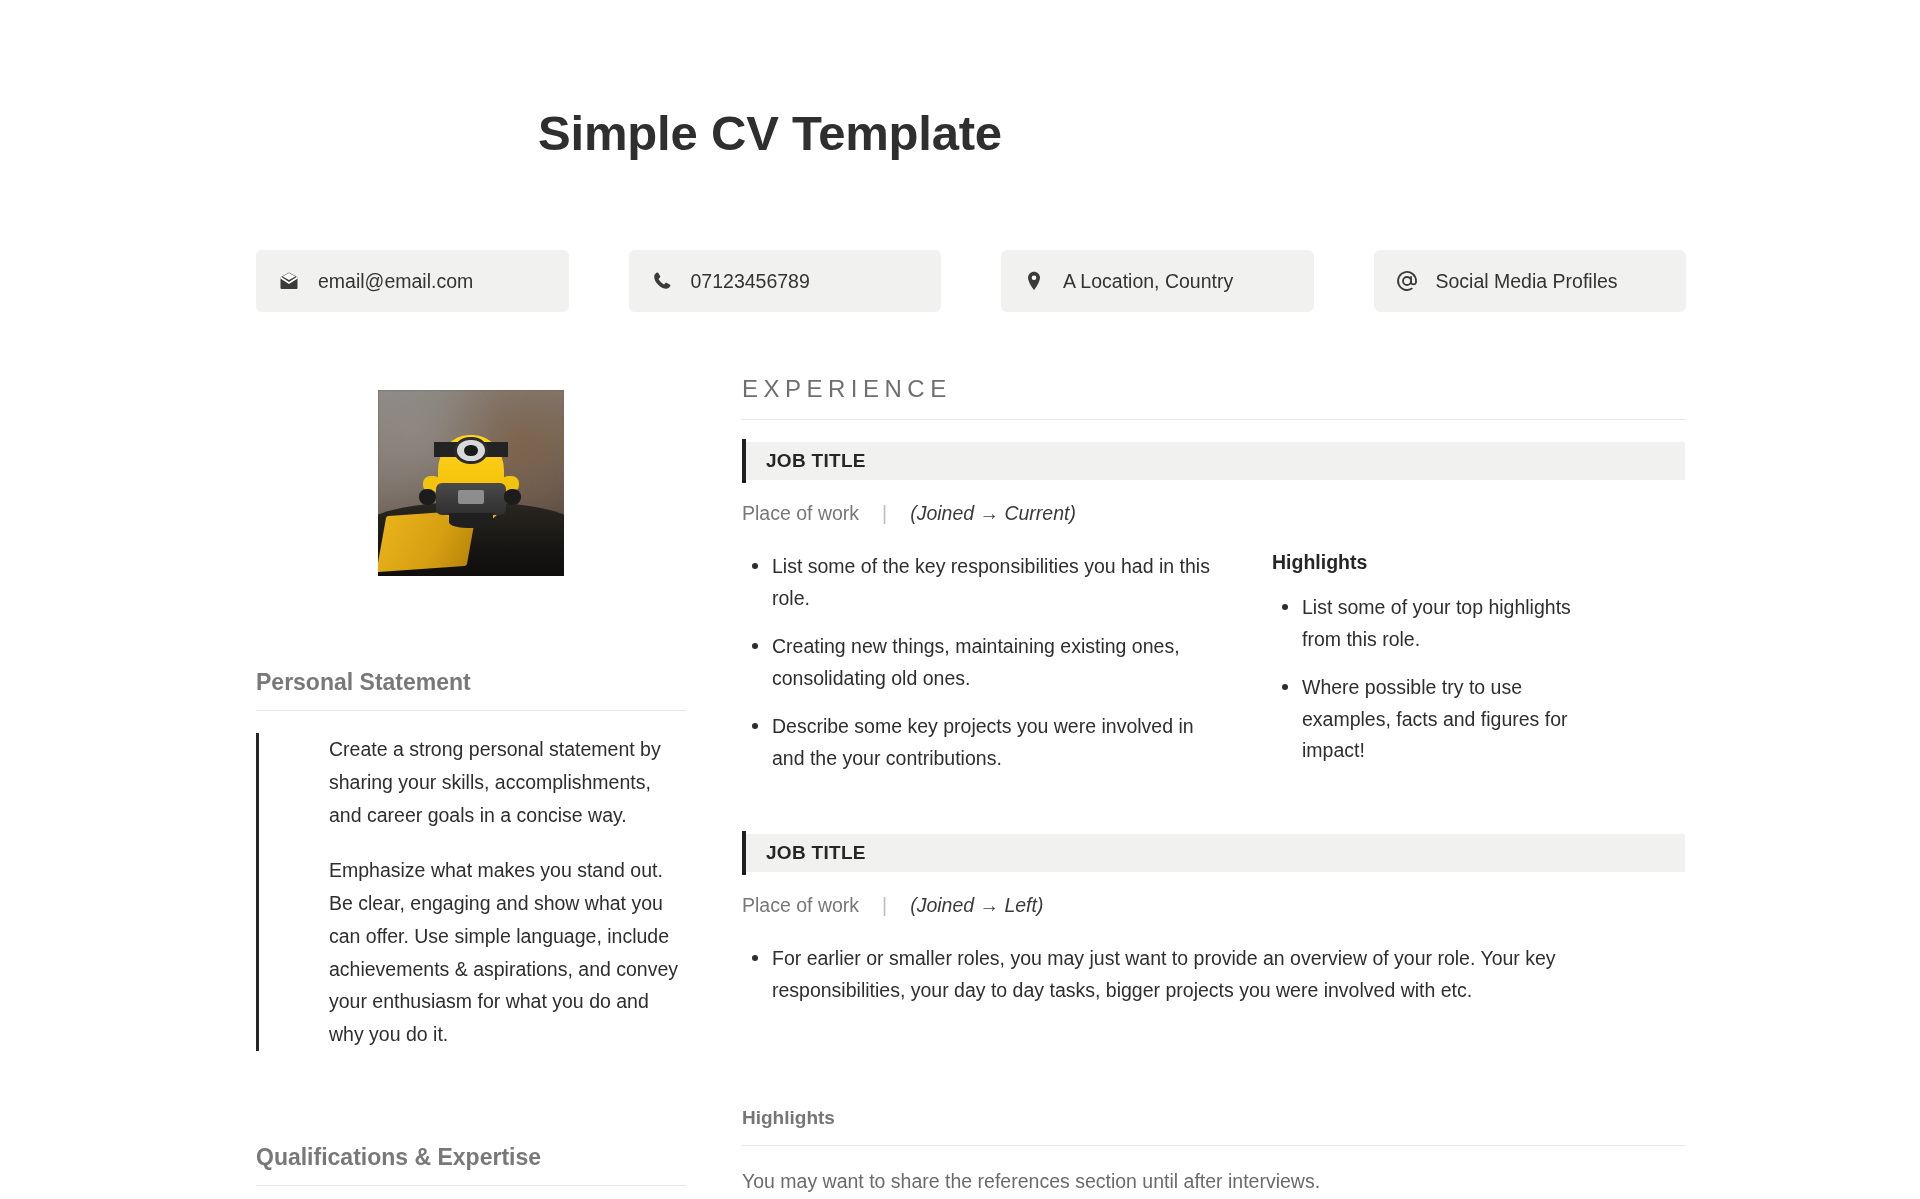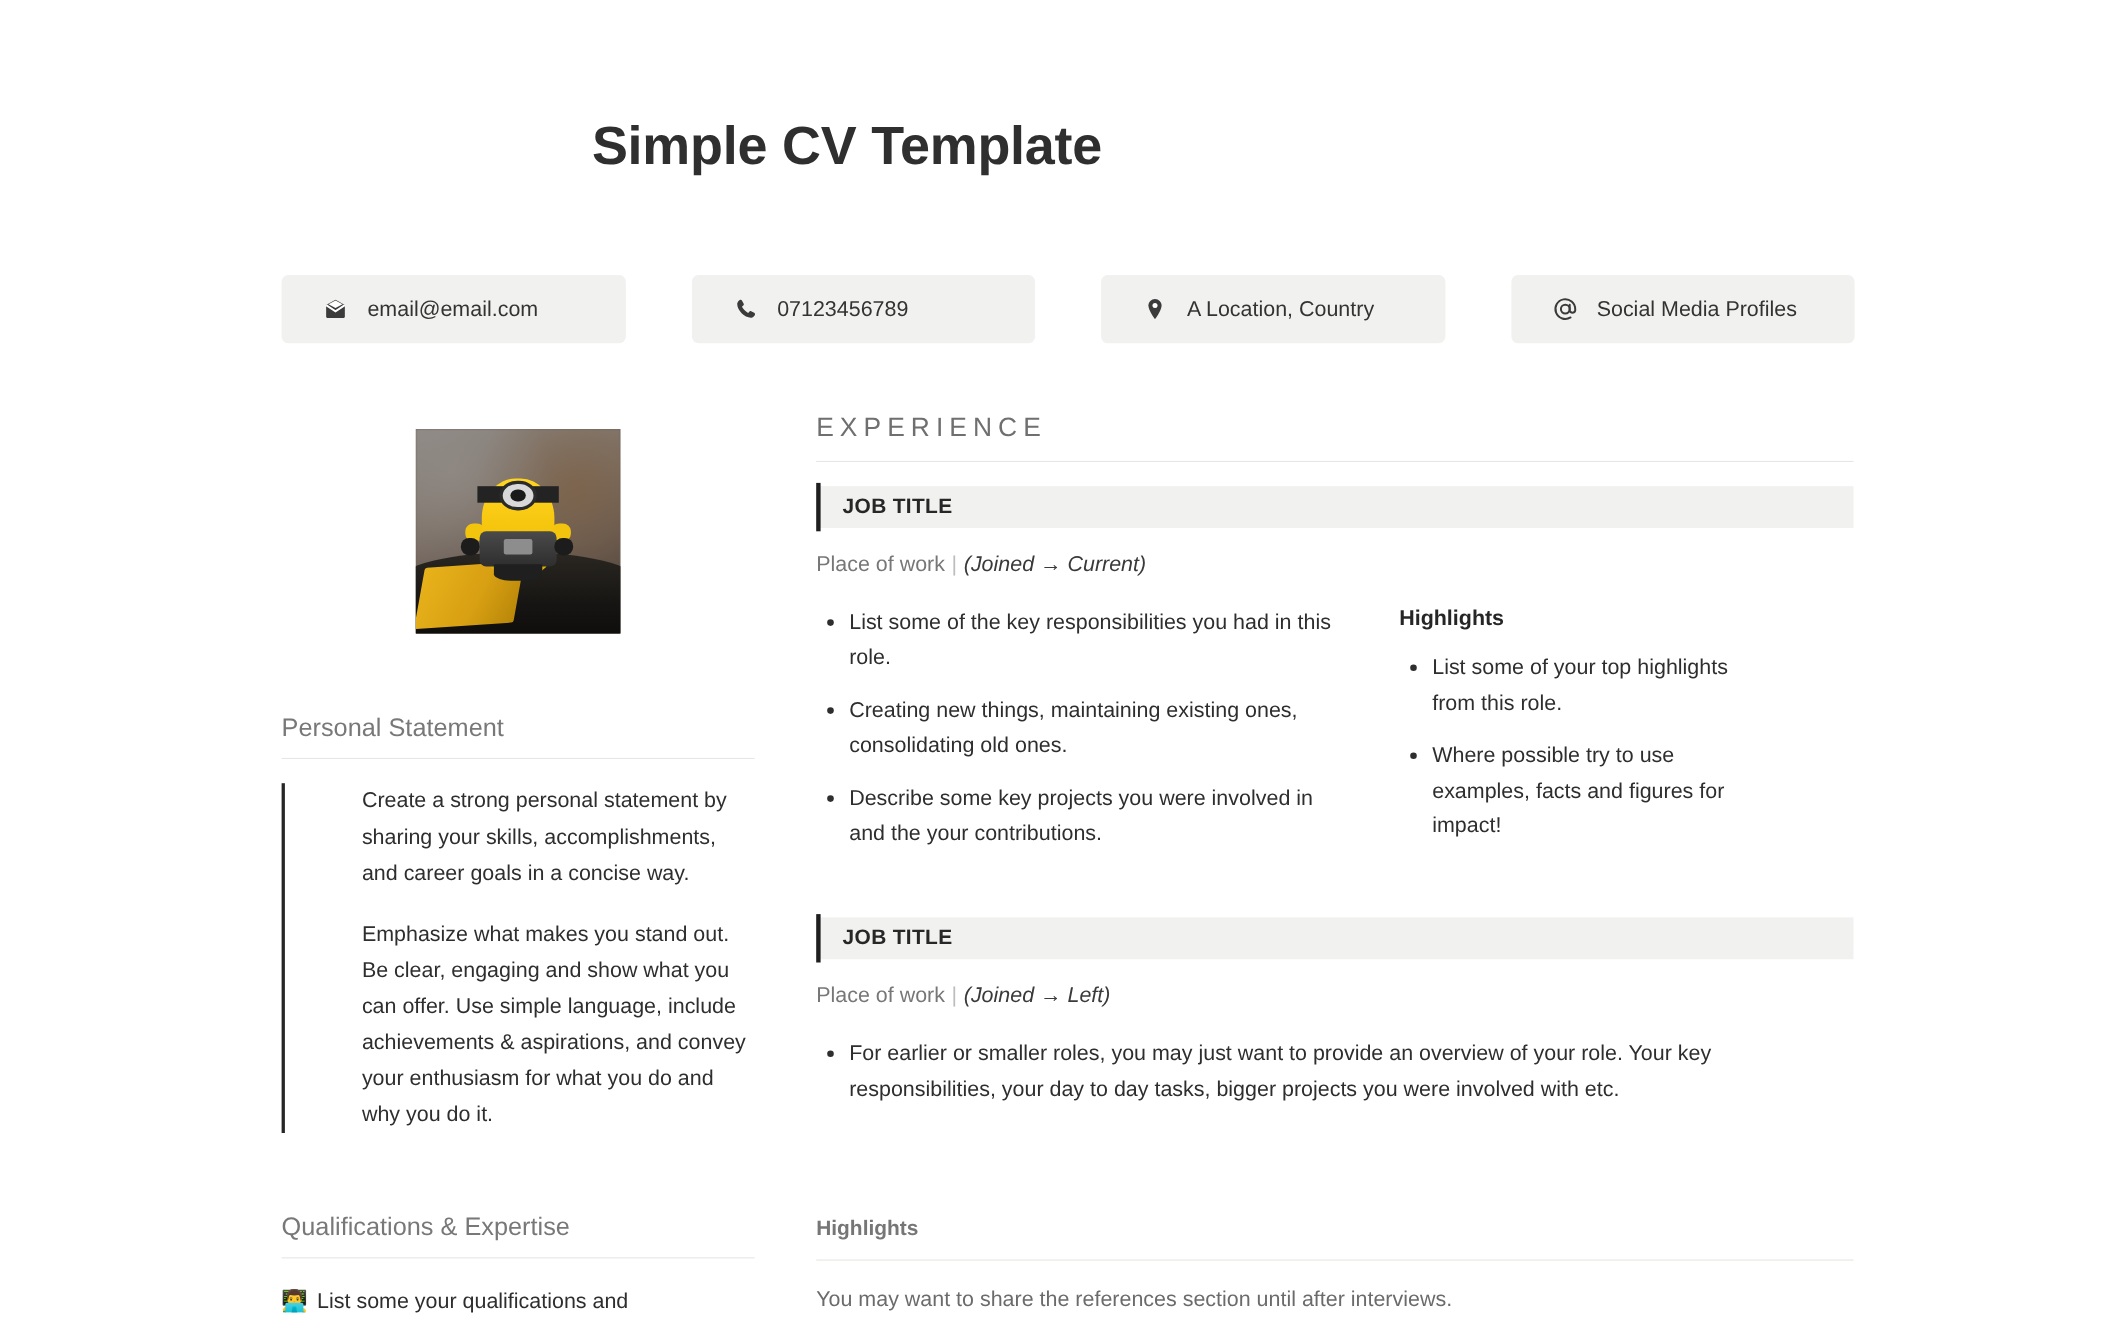--- a/index.html
+++ b/index.html
@@ -41,21 +41,21 @@
     display: flex;
     gap: 60px;
   }
   .contact-card {
     flex: 1 1 0;
     height: 62px;
     background: #f1f1ef;
     border-radius: 6px;
     display: flex;
     align-items: center;
-    padding-left: 38px;
+    padding-left: 22px;
     gap: 18px;
   }
   .contact-card .c-icon {
     width: 22px;
     height: 22px;
     flex: none;
     display: flex;
     align-items: center;
     justify-content: center;
     color: #3b3b3b;
@@ -202,23 +202,23 @@
     left: 38%;
     top: 66%;
     width: 24%;
     height: 8%;
     background: #1f1f1f;
     border-radius: 0 0 40% 40%;
   }
 
   
   .side-heading {
-    margin-top: 72px;
+    margin-top: 93px;
     font-size: 23px;
-    font-weight: normal;
+    font-weight: bold;
     color: #787878;
   }
   .side-rule {
     margin-top: 14px;
     border-top: 1px solid #e6e6e4;
   }
 
   
   .quote {
     margin-top: 22px;
@@ -278,21 +278,21 @@
     font-weight: bold;
     color: #272727;
     letter-spacing: 0.3px;
   }
   .job-meta {
     margin-top: 22px;
     font-size: 19.5px;
     color: #777777;
     display: flex;
     align-items: flex-end;
-    gap: 6px;
+    gap: 23px;
   }
   .job-meta .sep { color: #bdbdbd; }
   .job-meta .dates {
     font-style: italic;
     color: #3a3a3a;
   }
 
   .job-cols {
     margin-top: 26px;
     display: flex;

